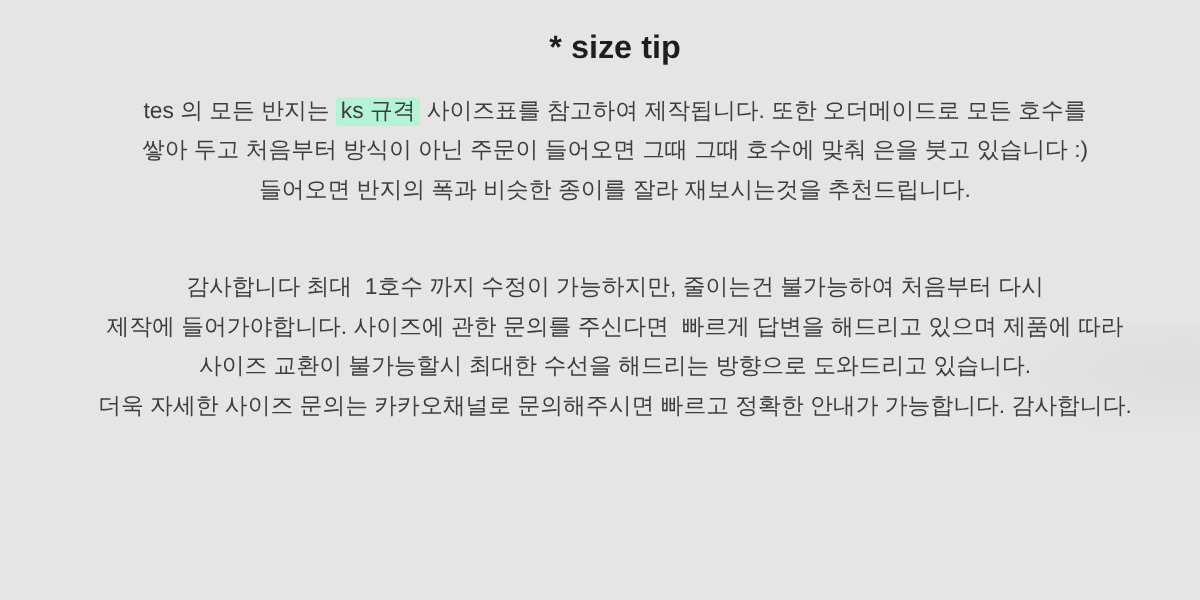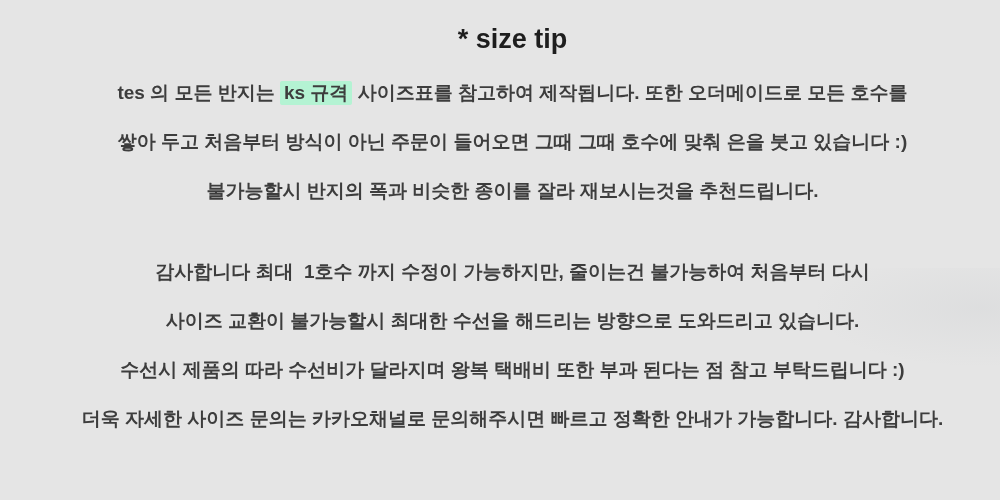--- a/index.html
+++ b/index.html
@@ -22,24 +22,24 @@
   .title {
     font-size: 27px;
     font-weight: 700;
     color: #1e1e1e;
     margin: 0 0 22px 0;
     line-height: 1.15;
   }
   .para { margin: 0; padding: 0; }
   .para2 { margin-top: 49px; }
   .line {
-    margin: 16px;
+    margin: 0;
     font-size: 19px;
     line-height: 32.8px;
-    font-weight: 700;
+    font-weight: 400;
     white-space: pre-wrap;
     letter-spacing: 0;
   }
   mark.hl {
     background: #b4f3d3;
     color: inherit;
     padding: 1px 4px 2px 4px;
     border-radius: 2px;
   }
   .faint-shadow {
@@ -57,24 +57,24 @@
 
 <div class="page">
   <div class="faint-shadow"></div>
   <div class="content">
 
     <h1 class="title">* size tip</h1>
 
     <div class="para para1">
       <p class="line"><span>tes 의 모든 반지는 </span><mark class="hl">ks 규격</mark><span> 사이즈표를 참고하여 제작됩니다. 또한 오더메이드로 모든 호수를</span></p>
       <p class="line">쌓아 두고 처음부터 방식이 아닌 주문이 들어오면 그때 그때 호수에 맞춰 은을 붓고 있습니다 :)</p>
-      <p class="line">불가능할시 반지의 폭과 비슷한 종이를 잘라 재보시는것을 추천드립니다.</p>
+      <p class="line">들어오면 반지의 폭과 비슷한 종이를 잘라 재보시는것을 추천드립니다.</p>
     </div>
 
     <div class="para para2">
       <p class="line">감사합니다 최대  1호수 까지 수정이 가능하지만, 줄이는건 불가능하여 처음부터 다시</p>
+      <p class="line">제작에 들어가야합니다. 사이즈에 관한 문의를 주신다면  빠르게 답변을 해드리고 있으며 제품에 따라</p>
       <p class="line">사이즈 교환이 불가능할시 최대한 수선을 해드리는 방향으로 도와드리고 있습니다.</p>
-      <p class="line">수선시 제품의 따라 수선비가 달라지며 왕복 택배비 또한 부과 된다는 점 참고 부탁드립니다 :)</p>
       <p class="line">더욱 자세한 사이즈 문의는 카카오채널로 문의해주시면 빠르고 정확한 안내가 가능합니다. 감사합니다.</p>
     </div>
 
   </div>
 </div>
 
 </body></html>

